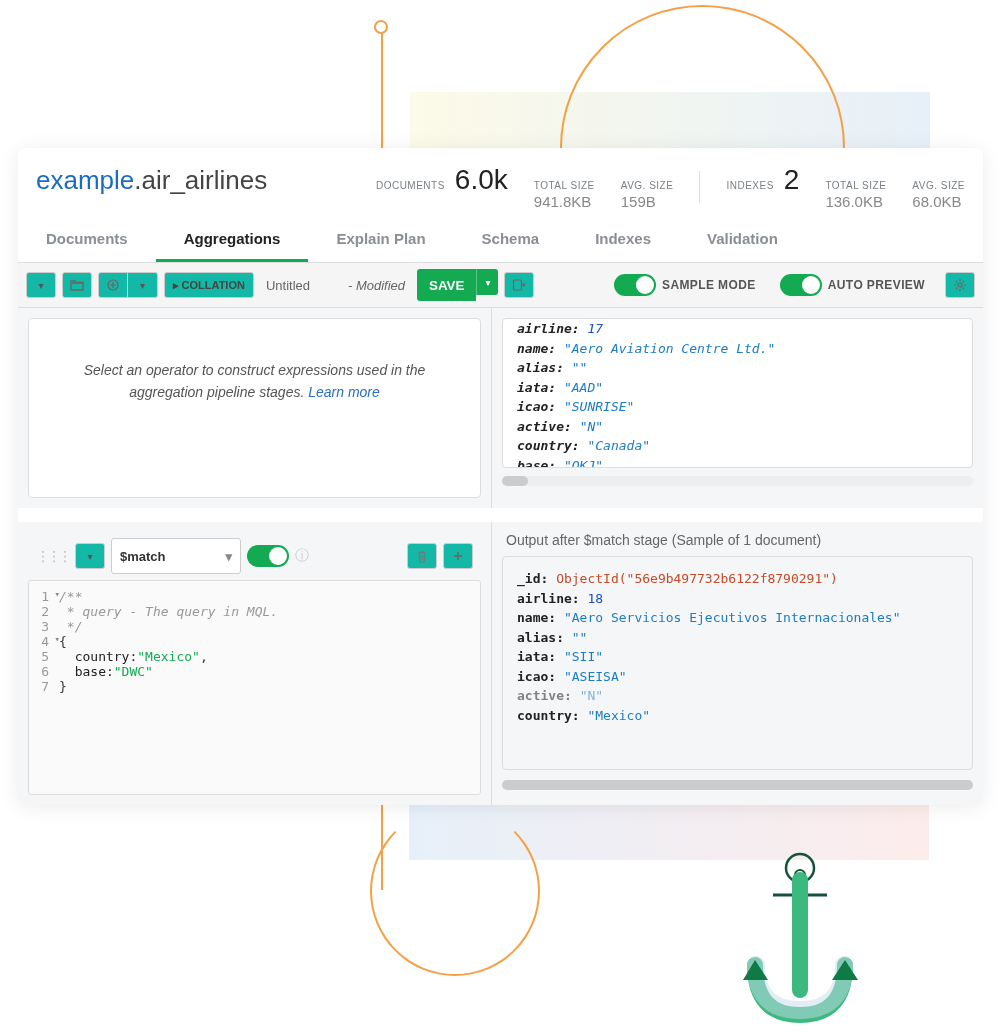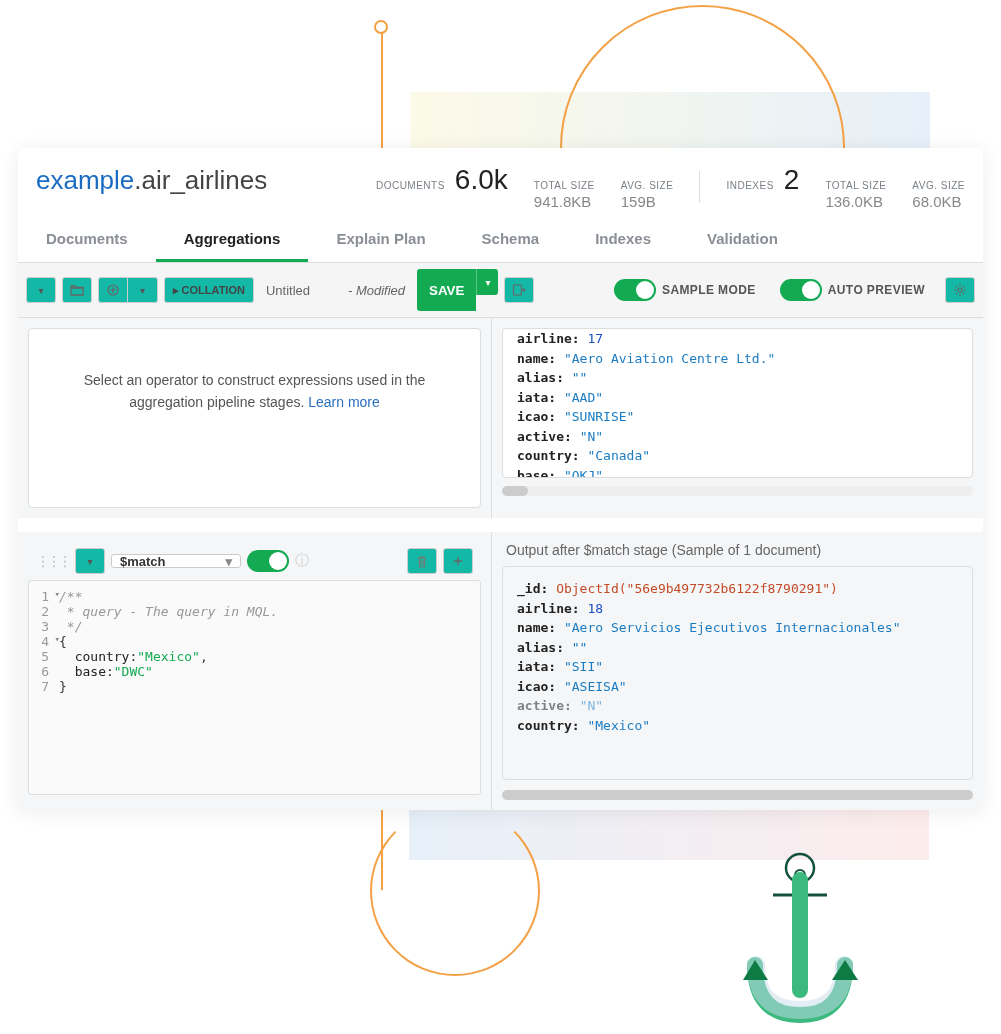--- a/index.html
+++ b/index.html
@@ -120,21 +120,21 @@
 .tbtn.sq { width: 30px; padding: 0; }
 .caret::after { content: '▾'; font-size: 10px; }
 .collation-btn { font-weight: 700; font-size: 11px; color: #444; }
 .pipeline-name { color: #666; padding: 0 6px; font-size: 13px; }
 .pipeline-name .mod { font-style: italic; padding-left: 38px; }
 .save-btn {
   background: #13AA52;
   color: #fff;
   border: none;
   font-weight: 700;
-  height: 42px;
+  height: 32px;
   padding: 0 12px;
   border-radius: 3px 0 0 3px;
 }
 .save-caret {
   background: #13AA52;
   color: #fff;
   border: none;
   width: 22px;
   height: 26px;
   border-radius: 0 3px 3px 0;
@@ -169,20 +169,21 @@
 .left-pane, .right-pane {
   padding: 10px;
 }
 .left-pane { width: 474px; border-right: 1px solid #ddd; }
 .right-pane { flex: 1; }
 
 .card {
   background: #fff;
   border: 1px solid #ddd;
   border-radius: 4px;
+  font-style: italic;
 }
 
 .help-card {
   height: 180px;
   display: flex;
   align-items: flex-start;
   justify-content: center;
   padding: 40px 30px;
   text-align: center;
   color: #555;
@@ -229,21 +230,21 @@
 .stage-header {
   display: flex;
   align-items: center;
   gap: 6px;
   padding: 6px 8px;
 }
 .drag-handle { color: #bbb; letter-spacing: -3px; cursor: grab; font-size: 14px; }
 .stage-select {
   border: 1px solid #ccc;
   border-radius: 3px;
-  height: 14px;
+  height: 36px;
   width: 130px;
   display: flex;
   align-items: center;
   justify-content: space-between;
   padding: 0 8px;
   font-size: 13px;
   font-weight: 700;
   color: #333;
   background: #fff;
   cursor: pointer;

